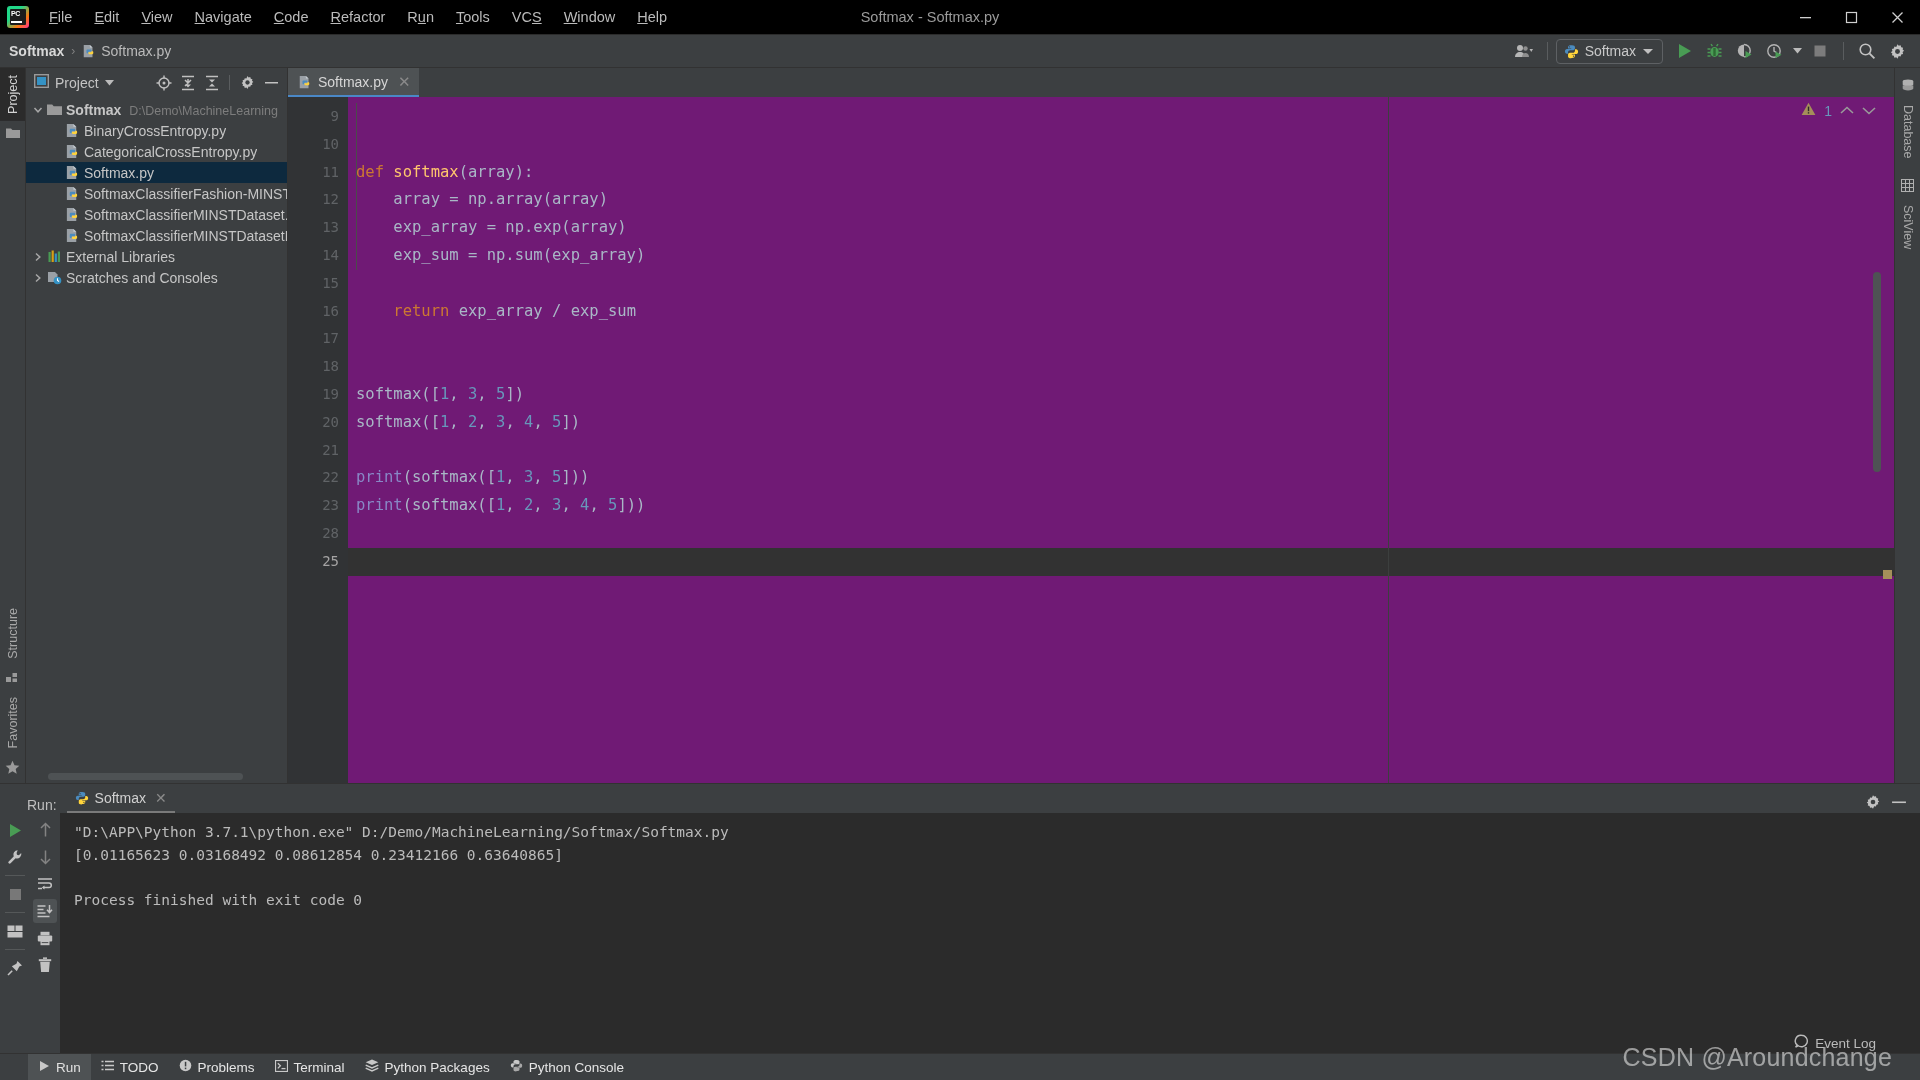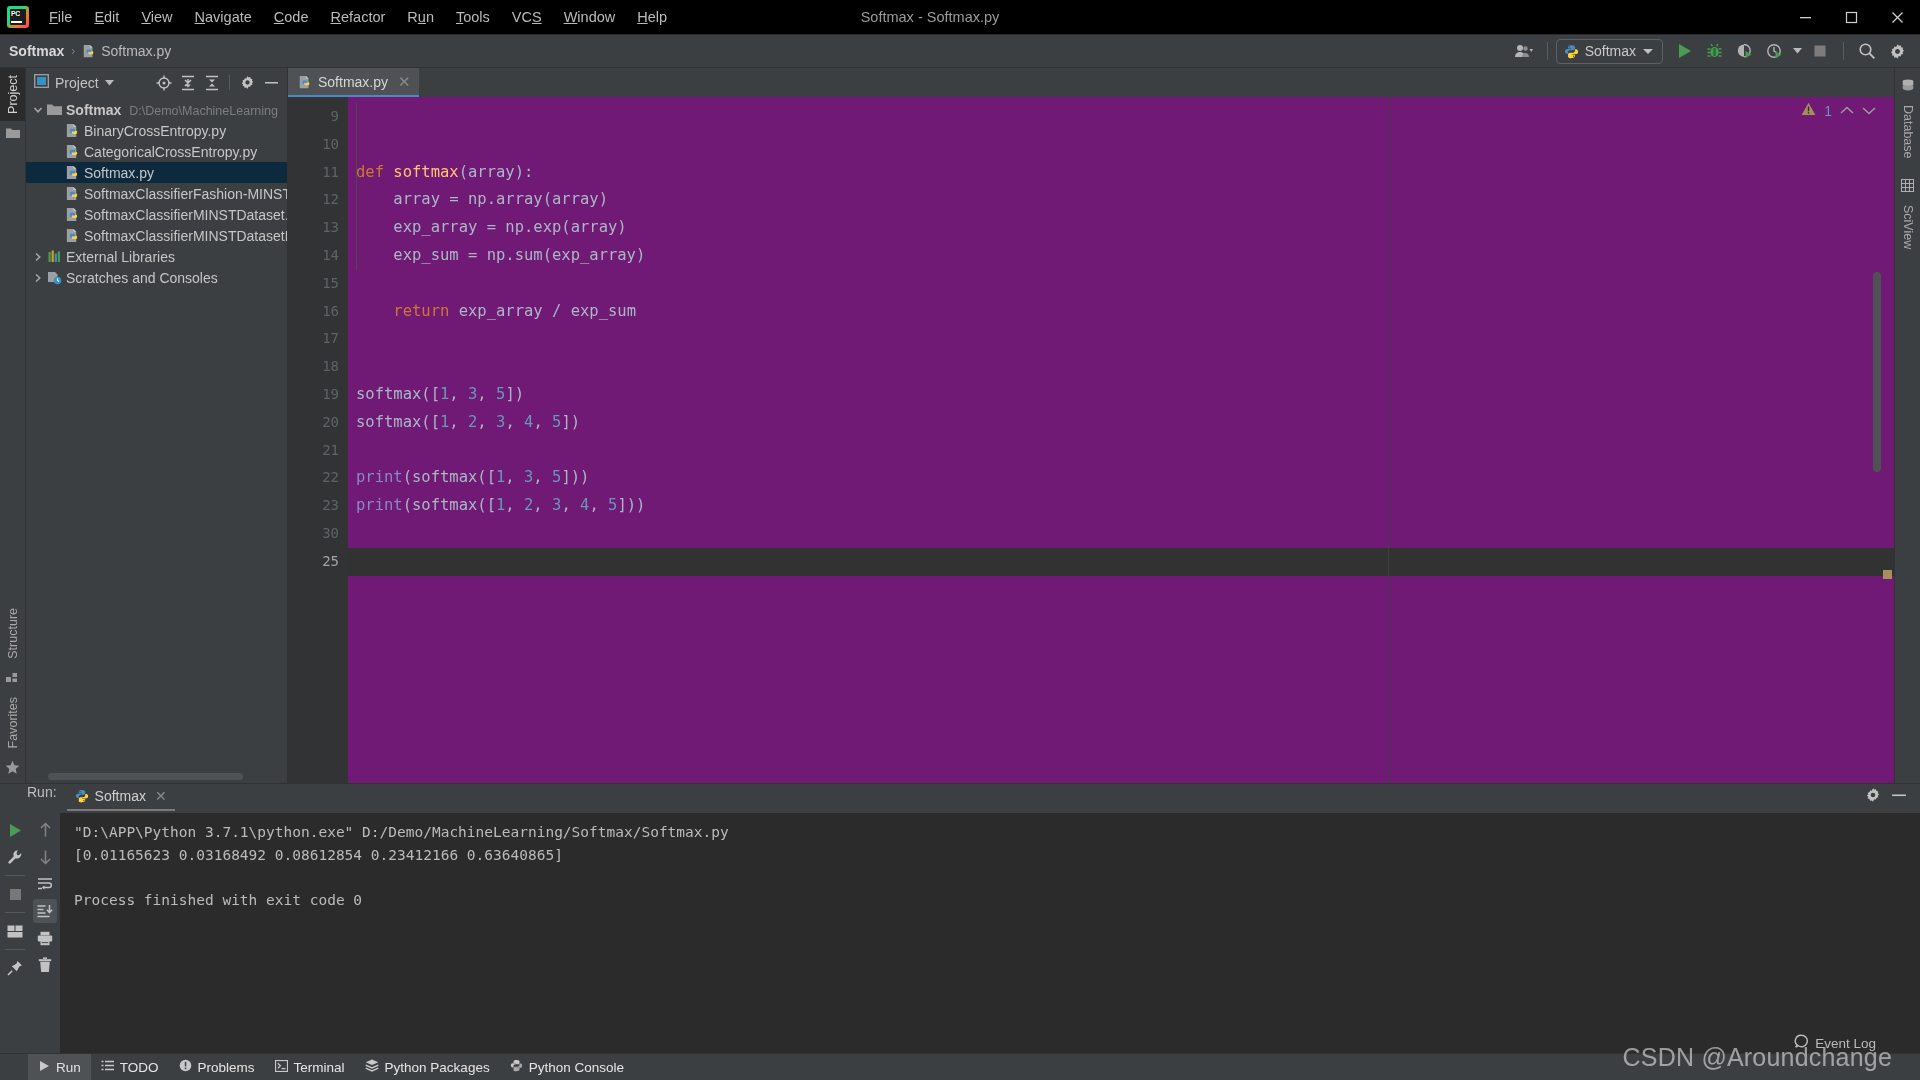--- a/index.html
+++ b/index.html
@@ -128,21 +128,21 @@
   .warn-widget .chev { color:#9a9a9a; font-size:13px; }
 
   
   .rail-right {
     width:26px; flex:0 0 26px; background:#3c3f41; border-left:1px solid #323232;
     display:flex; flex-direction:column; align-items:center;
   }
 
   
   .run-panel { flex:0 0 270px; display:flex; flex-direction:column; background:#3c3f41; border-top:1px solid #323232; }
-  .run-head { height:29px; flex:0 0 29px; display:flex; align-items:flex-start; padding-left:4px; }
+  .run-head { height:29px; flex:0 0 29px; display:flex; align-items:flex-end; padding-left:4px; }
   .run-label { color:#bfbfbf; font-size:14px; margin:0 10px 0 23px; }
   .run-tab {
     display:flex; align-items:center; gap:6px; padding:4px 8px 5px 8px; color:#d0d0d0; font-size:14px;
     border-bottom:2px solid #7a7a7a;
   }
   .run-tab .x { color:#8a8a8a; font-size:14px; margin-left:3px; }
   .run-head-right { margin-left:auto; display:flex; align-items:center; gap:4px; padding-right:10px; }
   .run-body { flex:1 1 auto; display:flex; min-height:0; }
   .run-rail { width:30px; flex:0 0 30px; display:flex; flex-direction:column; align-items:center; padding-top:5px; gap:3px; }
   .run-rail2 { width:30px; flex:0 0 30px; display:flex; flex-direction:column; align-items:center; padding-top:5px; gap:3px; background:#3c3f41; }
@@ -553,21 +553,21 @@
                   <path d="M1 10 h9 v-5 l-4.5 -4 L1 5 Z" fill="none" stroke="#8a8a8a" stroke-width="1.2"></path>
                 </svg>
               </span></div>
             <div class="gl">17</div>
             <div class="gl">18</div>
             <div class="gl">19</div>
             <div class="gl">20</div>
             <div class="gl">21</div>
             <div class="gl">22</div>
             <div class="gl">23</div>
-            <div class="gl">30</div>
+            <div class="gl">28</div>
             <div class="gl cur">25</div>
           </div>
         <div class="code-area">
           <div class="cur-line" id="curline" style="top: 450.8px;"></div>
           <div class="margin-line" style="left:1040px"></div>
           <div class="indent-guide" style="left:8px; top:6px; height:167px;"></div>
           <div class="code-pad">
             <pre class="code" id="code"> 
  
 <span class="kw">def</span> <span class="fn">softmax</span>(array):

